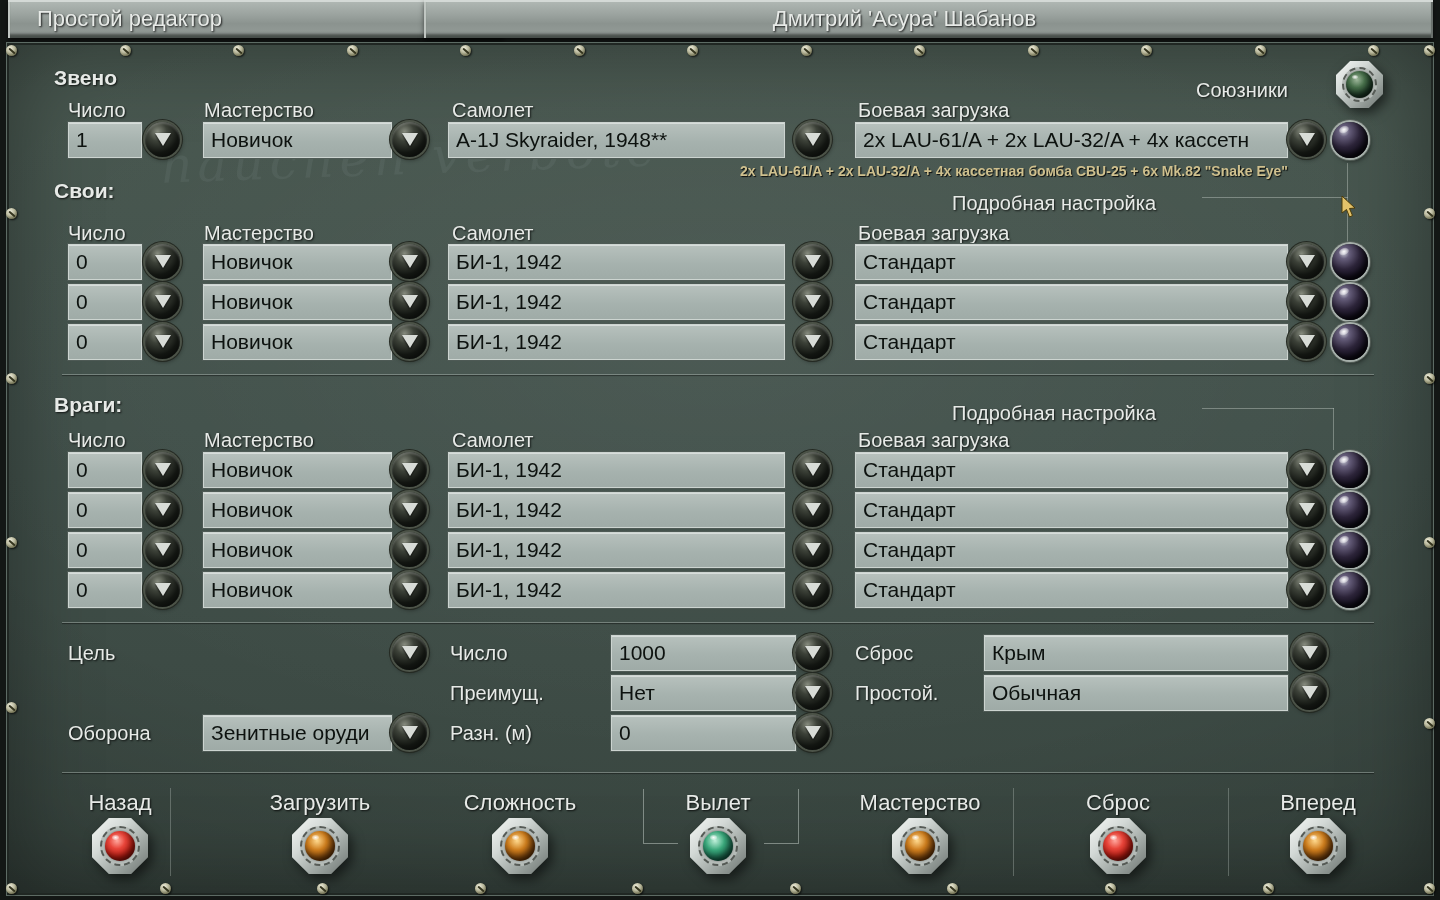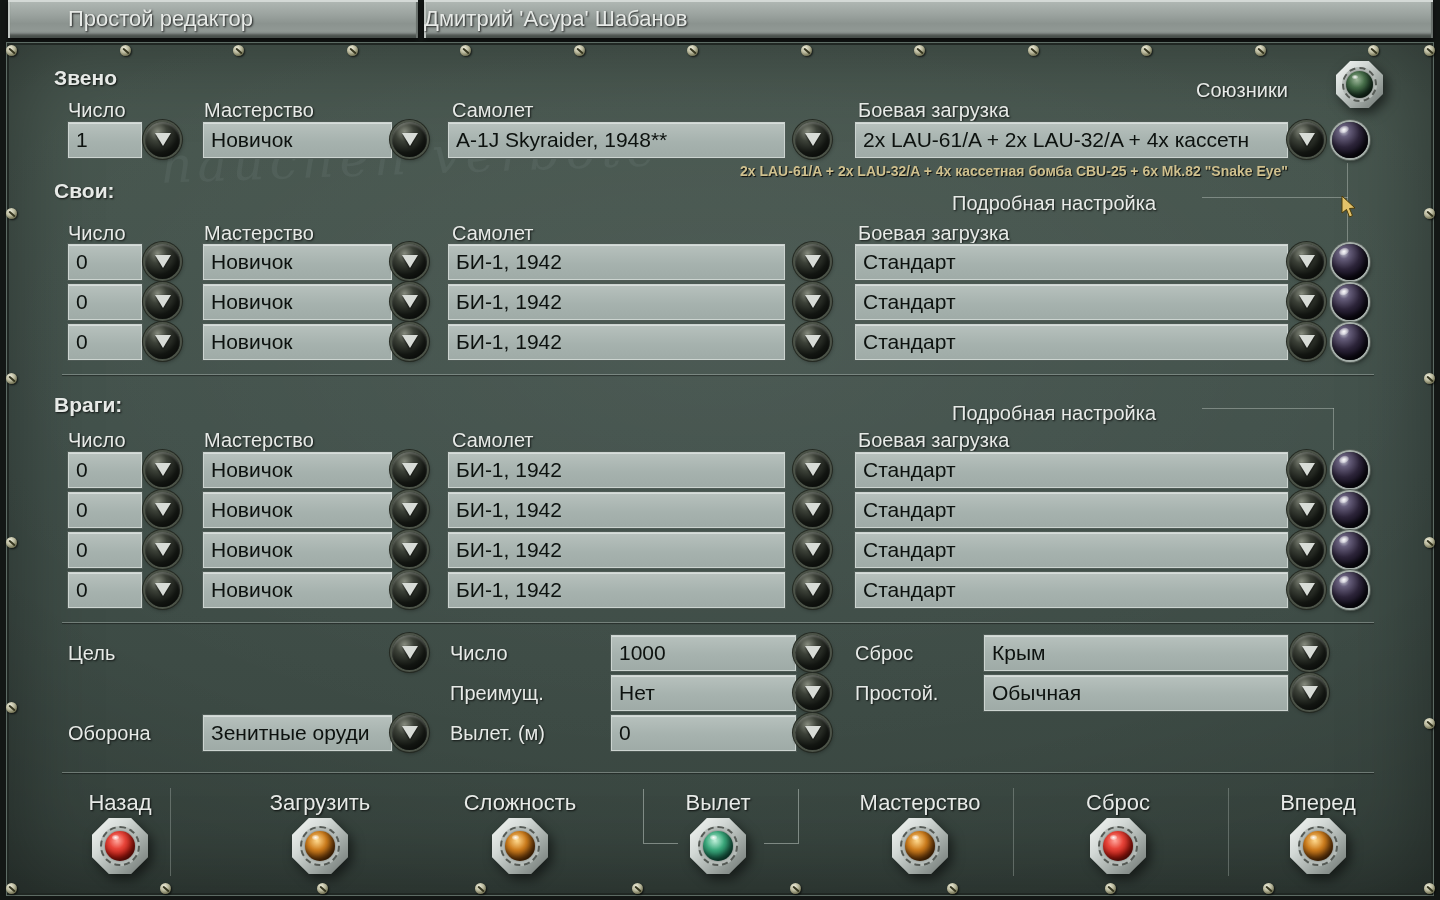--- a/index.html
+++ b/index.html
@@ -74,22 +74,22 @@
          background:radial-gradient(circle at 38% 30%,#efeedd 0%,#b9b89c 42%,#6f6e50 76%,#403f2a 100%);
          box-shadow:1px 1px 2px rgba(0,0,0,.7);}
   .screw::after{content:"";position:absolute;left:1.5px;top:4.5px;width:8px;height:2px;
          background:#35351f;border-radius:1px;transform:rotate(40deg);}
 </style>
 </head>
 <body>
 
 <div class="screen">
 
-  <div class="tab" style="left:8px;width:410px;padding-left:60px">Простой редактор</div>
-  <div class="tab" style="left:424px;width:1009px;text-align:left;padding-right:48px">Дмитрий 'Асура' Шабанов</div>
+  <div class="tab" style="left:8px;width:496px;padding-left:29px">Простой редактор</div>
+  <div class="tab" style="left:424px;width:1009px;text-align:center;padding-right:48px">Дмитрий 'Асура' Шабанов</div>
 
   <div class="panel"></div>
   <div class="ghost">nauchen verbote</div>
 
   <div class="lbl title" style="left:54px;top:60px">Звено</div>
   <div class="lbl" style="left:68px;top:92px">Число</div>
   <div class="lbl" style="left:204px;top:92px">Мастерство</div>
   <div class="lbl" style="left:452px;top:92px">Самолет</div>
   <div class="lbl" style="left:858px;top:92px">Боевая загрузка</div>
 
@@ -140,21 +140,21 @@
     <div class="fld" style="left:611px;width:185px">Нет</div>
     <div class="dd" style="left:795px"></div>
     <div class="lbl" style="left:855px;top:0">Простой.</div>
     <div class="fld" style="left:984px;width:304px">Обычная</div>
     <div class="dd" style="left:1292px"></div>
   </div>
   <div class="row" style="top:715px">
     <div class="lbl" style="left:68px;top:0">Оборона</div>
     <div class="fld" style="left:203px;width:189px">Зенитные оруди</div>
     <div class="dd" style="left:392px"></div>
-    <div class="lbl" style="left:450px;top:0">Вылет. (м)</div>
+    <div class="lbl" style="left:450px;top:0">Разн. (м)</div>
     <div class="fld" style="left:611px;width:185px">0</div>
     <div class="dd" style="left:795px"></div>
   </div>
 
   <div class="hr" style="top:772px"></div>
 
   <div class="vr" style="left:170px"></div>
   <div class="vr" style="left:1013px"></div>
   <div class="vr" style="left:1228px"></div>
   <div class="bracket" style="left:643px;border-left:1px solid rgba(200,210,204,.5);border-bottom:1px solid rgba(200,210,204,.5)"></div>

